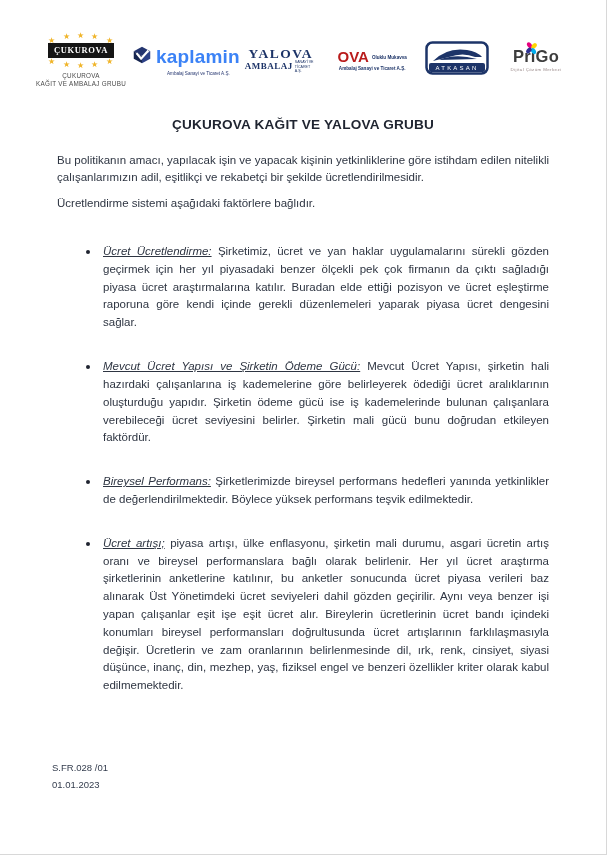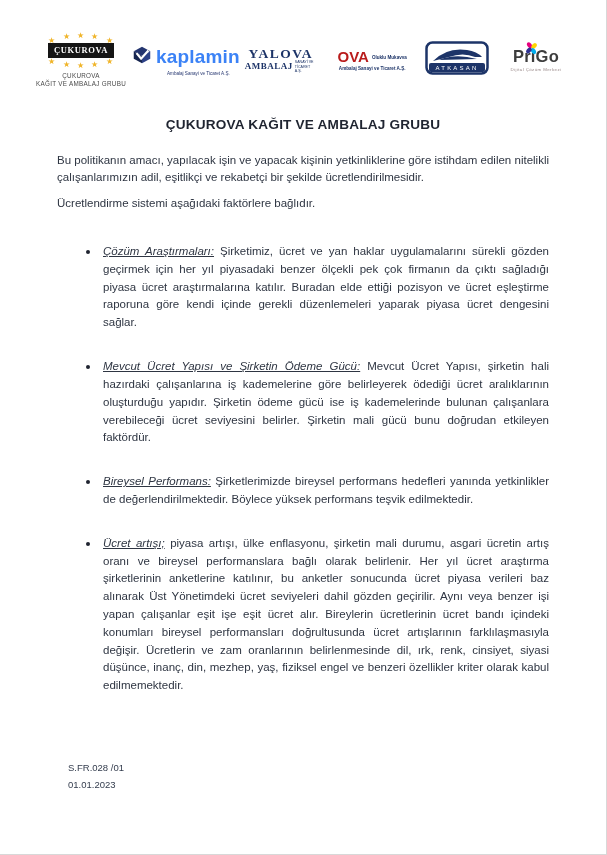--- a/index.html
+++ b/index.html
@@ -73,21 +73,21 @@
   ul.factors li {
     position: relative; margin-bottom: 26px; color: #2e3542;
     font-size: 11.5px; line-height: 1.55; text-align: justify;
   }
   ul.factors li::before {
     content: ""; position: absolute; left: -17px; top: 7px;
     width: 4px; height: 4px; border-radius: 50%; background: #1f2430;
   }
   .lead { font-style: italic; text-decoration: underline; }
 
-  .doc-footer { position: absolute; left: 68px; top: 762px; color: #333c4d; font-size: 9.5px; }
+  .doc-footer { position: absolute; left: 52px; top: 762px; color: #333c4d; font-size: 9.5px; }
   .doc-footer .f-line + .f-line { margin-top: 6px; }
 </style>
 </head>
 <body>
 
 <div class="page">
 
   <header class="logo-row">
 
     <div class="logo cukurova">
@@ -163,29 +163,29 @@
           <ellipse cx="6" cy="13" rx="3.4" ry="5" transform="rotate(40 6 13)" fill="#2e3192"></ellipse>
         </svg>
       </span>
       <div class="prigo-name">PriGo</div>
       <div class="prigo-sub">Dijital Çözüm Merkezi</div>
     </div>
 
   </header>
 
   <h1 class="doc-title">
-    <div class="t-line">ÇUKUROVA KAĞIT VE AMBALAJ GRUBU</div>
+    <div class="t-line">ÇUKUROVA KAĞIT VE YALOVA GRUBU</div>
   </h1>
 
   <p class="intro">Bu politikanın amacı, yapılacak işin ve yapacak kişinin yetkinliklerine göre istihdam edilen nitelikli çalışanlarımızın adil, eşitlikçi ve rekabetçi bir şekilde ücretlendirilmesidir.</p>
   <p class="intro short">Ücretlendirme sistemi aşağıdaki faktörlere bağlıdır.</p>
 
   <ul class="factors">
     <li>
-      <span class="lead">Çözüm Araştırmaları:</span>
+      <span class="lead">Ücret Ücretlendirme:</span>
       <span>Şirketimiz, ücret ve yan haklar uygulamalarını sürekli gözden geçirmek için her yıl piyasadaki benzer ölçekli pek çok firmanın da çıktı sağladığı piyasa ücret araştırmalarına katılır. Buradan elde ettiği pozisyon ve ücret eşleştirme raporuna göre kendi içinde gerekli düzenlemeleri yaparak piyasa ücret dengesini sağlar.</span>
     </li>
     <li>
       <span class="lead">Mevcut Ücret Yapısı ve Şirketin Ödeme Gücü:</span>
       <span>Mevcut Ücret Yapısı, şirketin hali hazırdaki çalışanlarına iş kademelerine göre belirleyerek ödediği ücret aralıklarının oluşturduğu yapıdır. Şirketin ödeme gücü ise iş kademelerinde bulunan çalışanlara verebileceği ücret seviyesini belirler. Şirketin mali gücü bunu doğrudan etkileyen faktördür.</span>
     </li>
     <li>
       <span class="lead">Bireysel Performans:</span>
       <span>Şirketlerimizde bireysel performans hedefleri yanında yetkinlikler de değerlendirilmektedir. Böylece yüksek performans teşvik edilmektedir.</span>
     </li>

